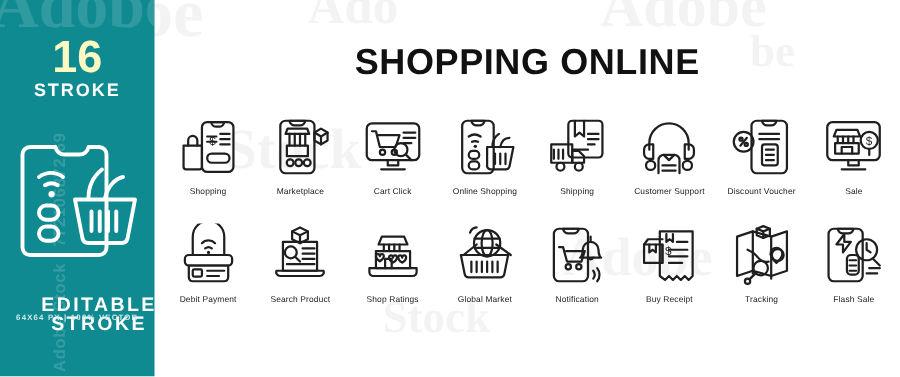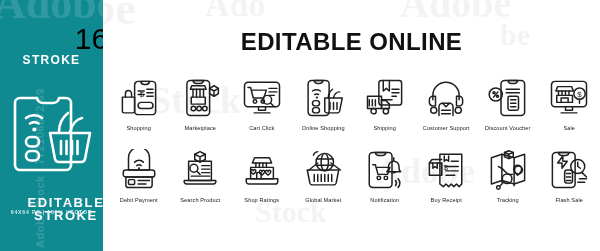--- a/index.html
+++ b/index.html
@@ -31,26 +31,25 @@
     height: 251px;
     background: #0f8a91;
     overflow: hidden;
   }
   #side-panel .count {
     position: absolute;
     top: 24px;
     left: 0;
     width: 103px;
     text-align: center;
-    color: #000000;
+    color: #fef9c3;
     font-size: 30px;
-    font-weight: normal;
+    font-weight: bold;
     letter-spacing: 0px;
     line-height: 1;
-    padding-left: 40px;
   }
   #side-panel .count-label {
     position: absolute;
     top: 54px;
     left: 0;
     width: 103px;
     text-align: center;
     color: #ffffff;
     font-size: 12px;
     font-weight: bold;
@@ -206,21 +205,21 @@
         <line x1="56.5" y1="53" x2="56.5" y2="66"></line>
         <line x1="62" y1="53" x2="62" y2="66"></line>
         <line x1="67.5" y1="53" x2="67.5" y2="66"></line>
       </svg>
     </div>
 
     <div class="stroke-line">EDITABLE STROKE</div>
     <div class="px-line">64X64 PX  |  100% VECTOR</div>
   </div>
 
-  <div id="page-title">EDITABLE ONLINE</div>
+  <div id="page-title">SHOPPING ONLINE</div>
 
   <div class="icon-row" id="row-1">
 
     <div class="icon-cell">
       <div class="icon-art">
         <svg width="42" height="42" viewBox="0 0 48 48" fill="none" stroke="#1f1f1f" stroke-width="1.7" stroke-linecap="round" stroke-linejoin="round">
           <rect x="19" y="5" width="24" height="38" rx="4"></rect>
           <path d="M26 5 h10 a4 4 0 0 1 -4 3.5 h-2 a4 4 0 0 1 -4 -3.5 z"></path>
           <path d="M23 16 h7 M23 20 h7"></path>
           <text x="24.5" y="22.5" font-size="9" font-family="Liberation Sans, sans-serif" stroke="none" fill="#1f1f1f">$</text>

